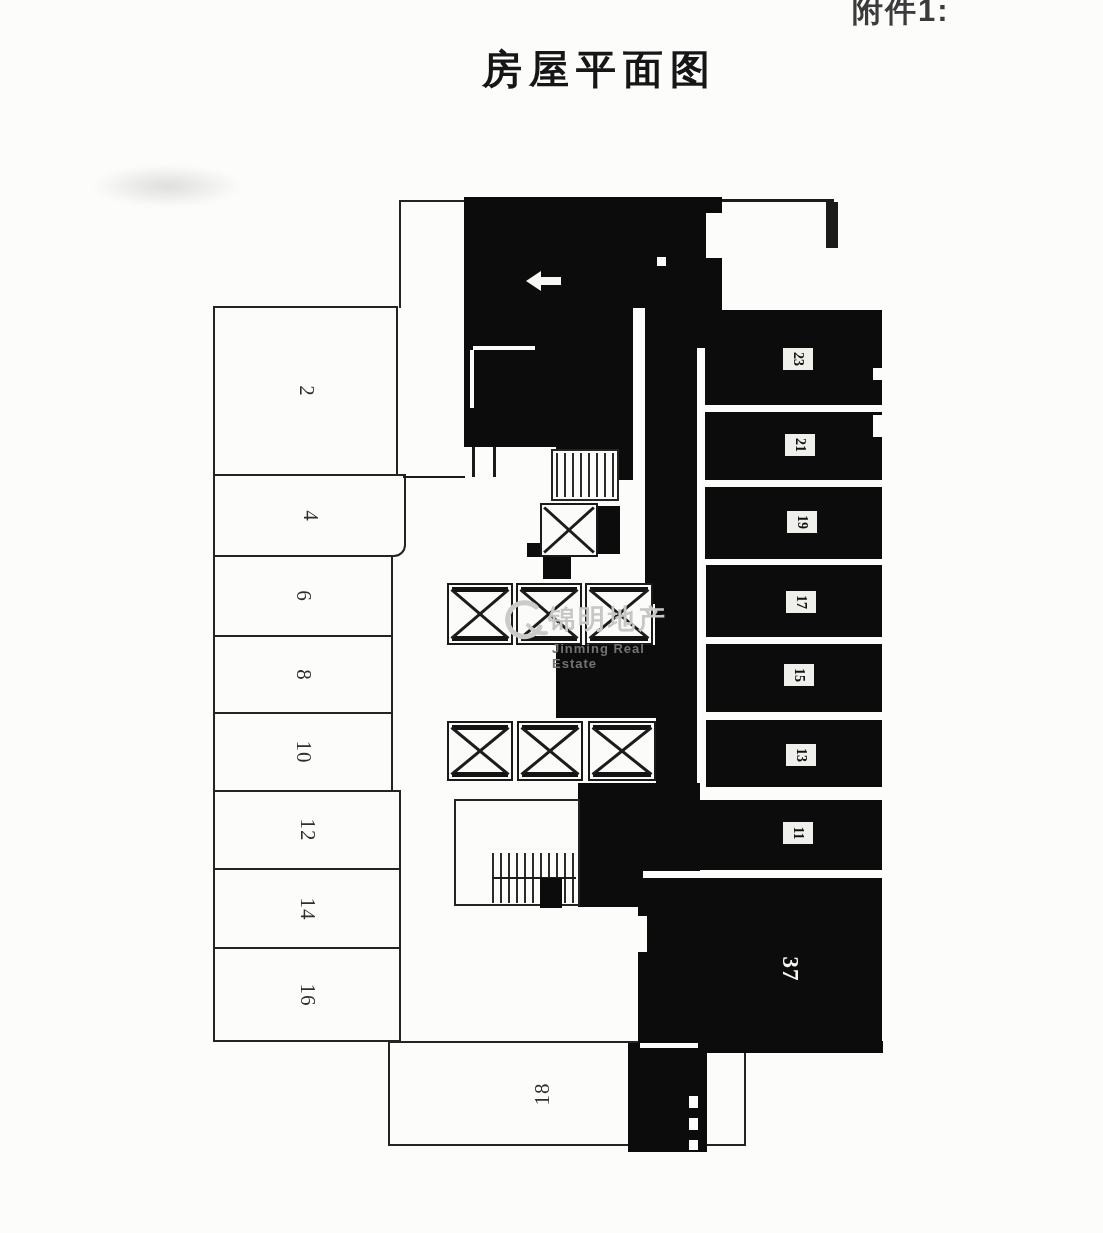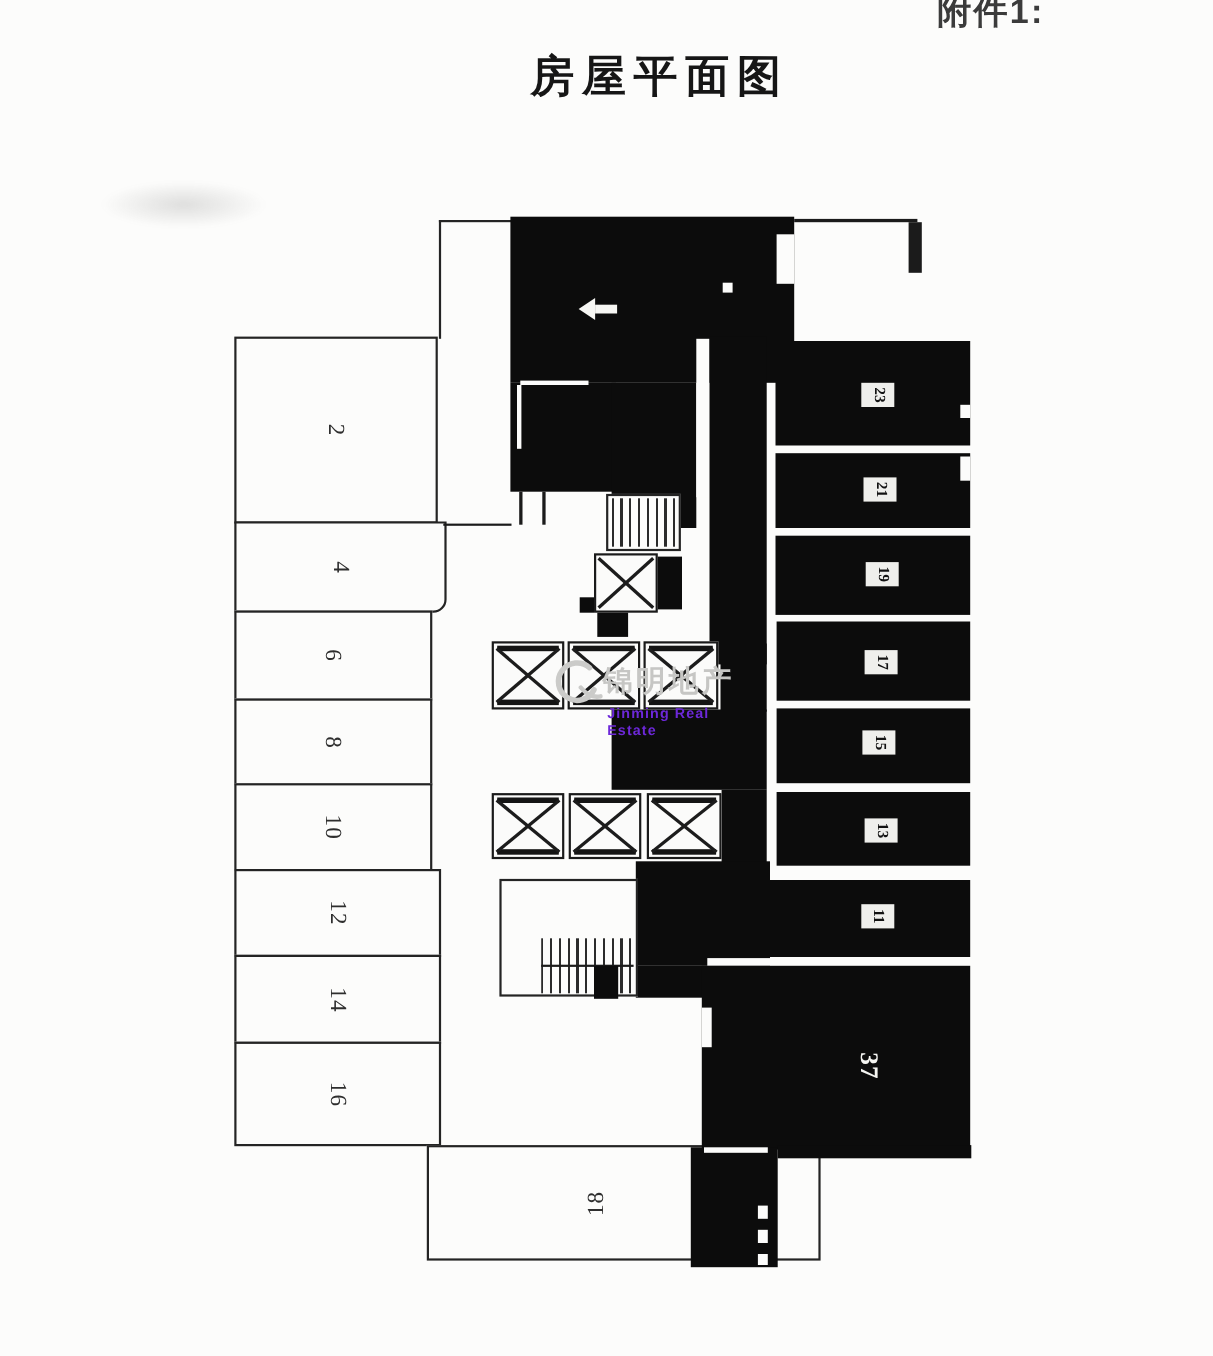--- a/index.html
+++ b/index.html
@@ -45,21 +45,21 @@
     color:#f5f5f2;font-family:"Liberation Serif","DejaVu Serif",serif;
     font-size:23px;font-weight:700;
   }
   .biglbl span{transform:rotate(90deg);letter-spacing:1px;}
   
   .arrow-bar{position:absolute;background:#f7f7f4;}
   .arrow-tri{position:absolute;width:0;height:0;border-top:10px solid rgba(0,0,0,0);
              border-bottom:10px solid rgba(0,0,0,0);border-right:15px solid #f7f7f4;}
   
   .wm-cn{font-size:27px;font-weight:700;color:#c6c6c4;letter-spacing:3px;}
-  .wm-en{font-size:13px;font-weight:700;color:#6d28d9;letter-spacing:1px;}
+  .wm-en{font-size:13px;font-weight:700;color:#737373;letter-spacing:1px;}
   .smudge{
     position:absolute;border-radius:50%;
     background:radial-gradient(closest-side,rgba(90,90,90,.18),rgba(90,90,90,0));
     filter:blur(2px);
   }
 </style>
 </head>
 <body>
 
 <div class="page">

